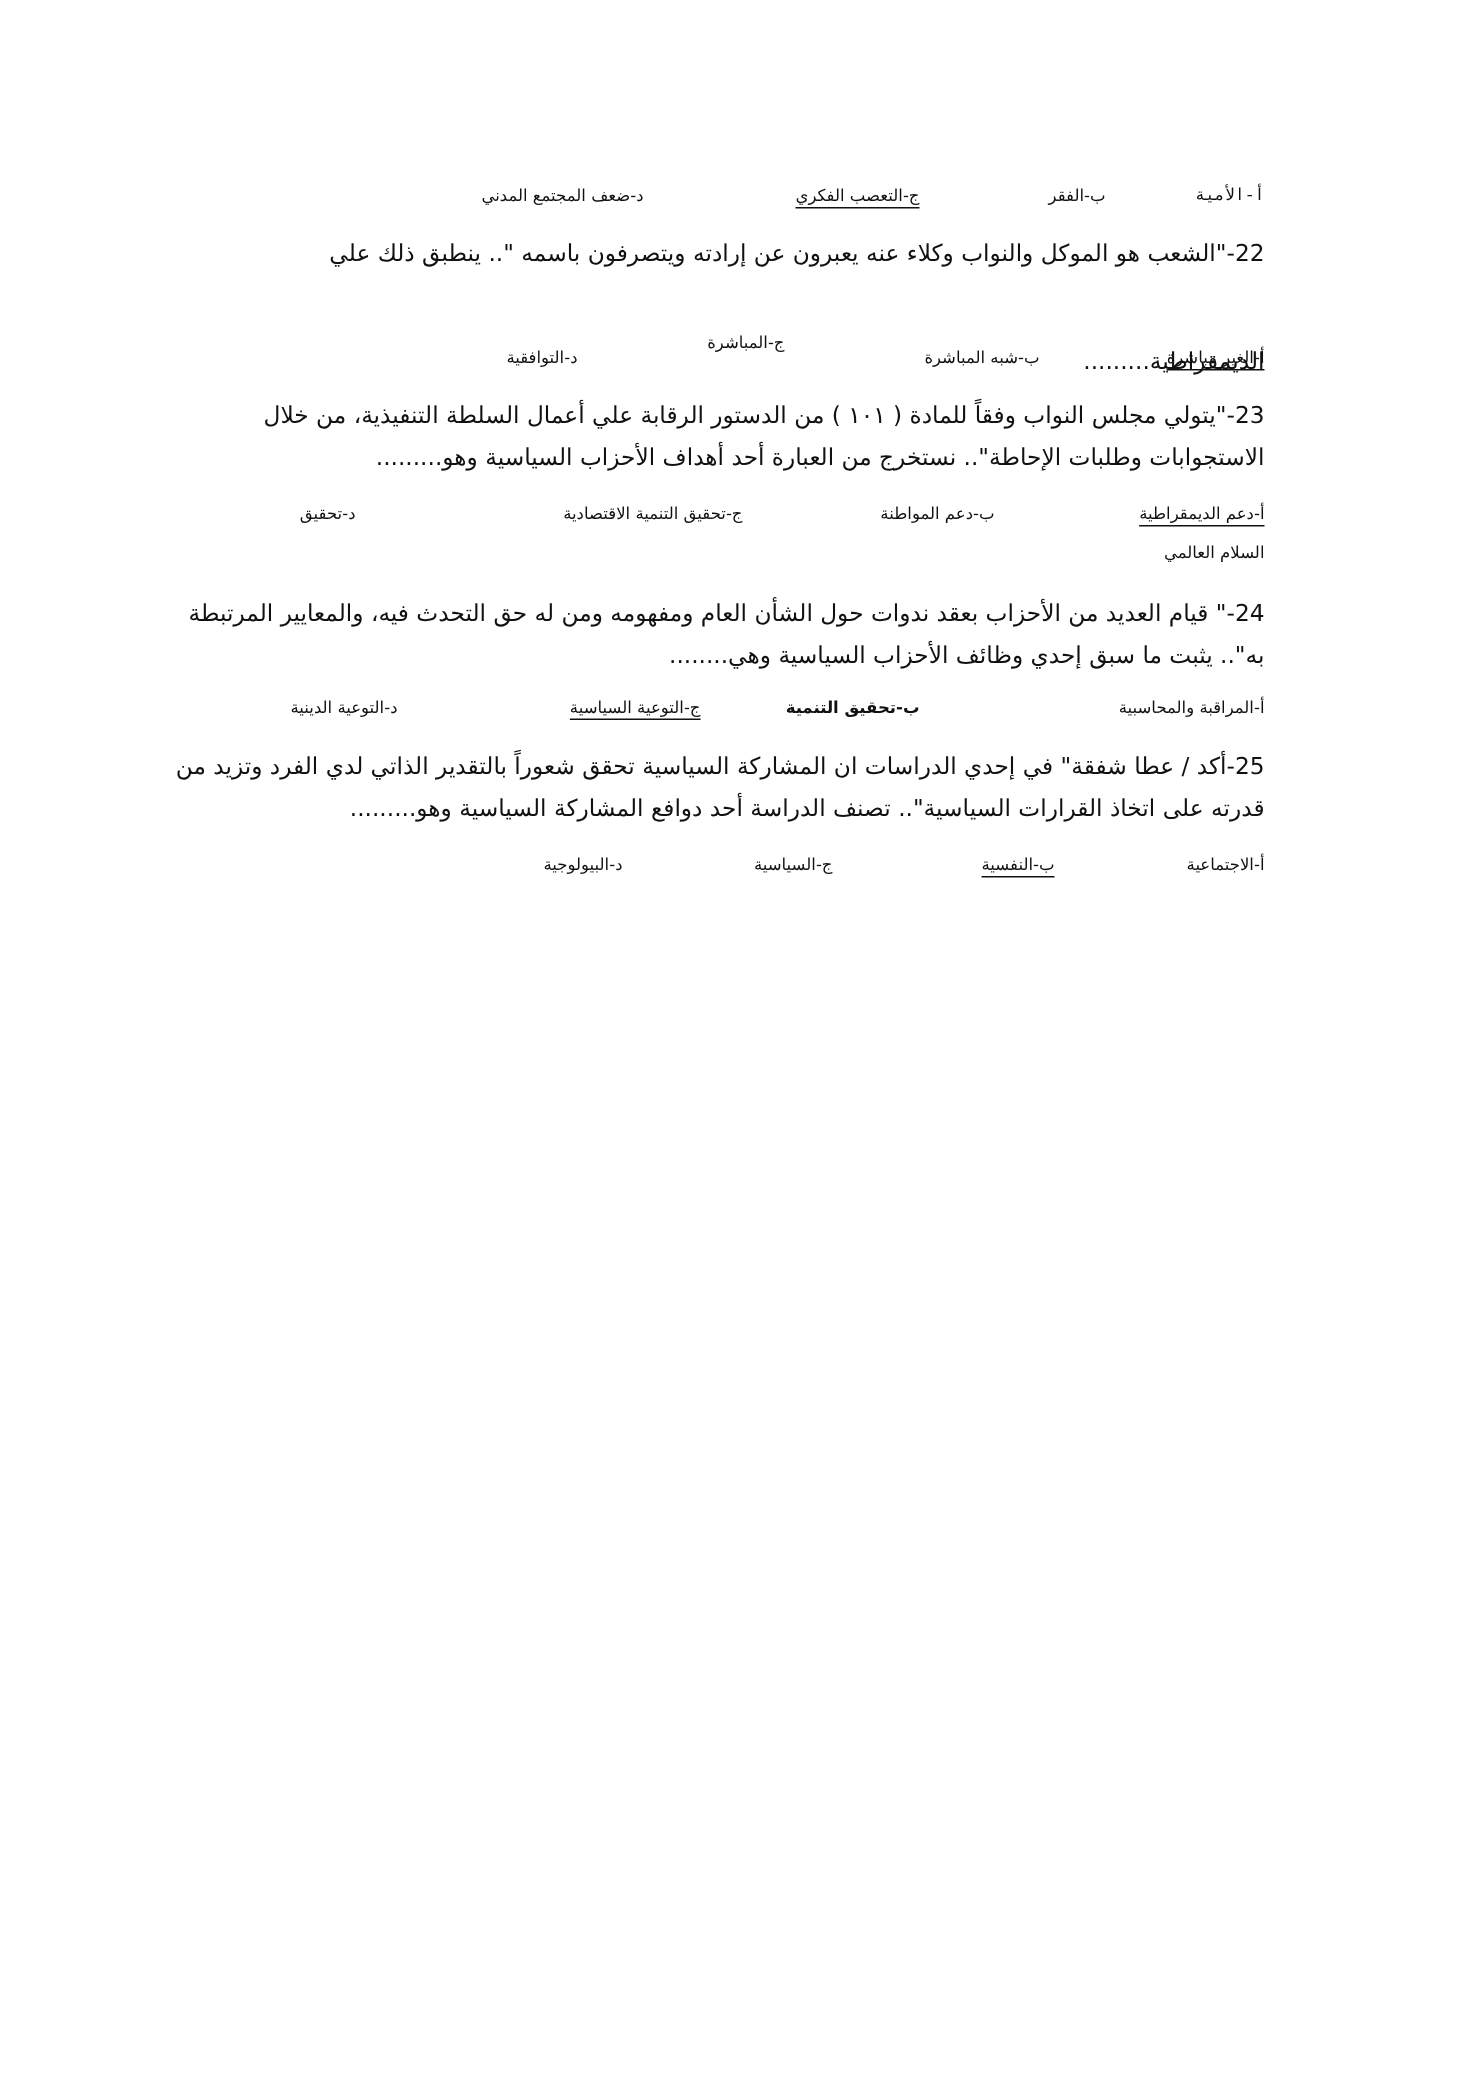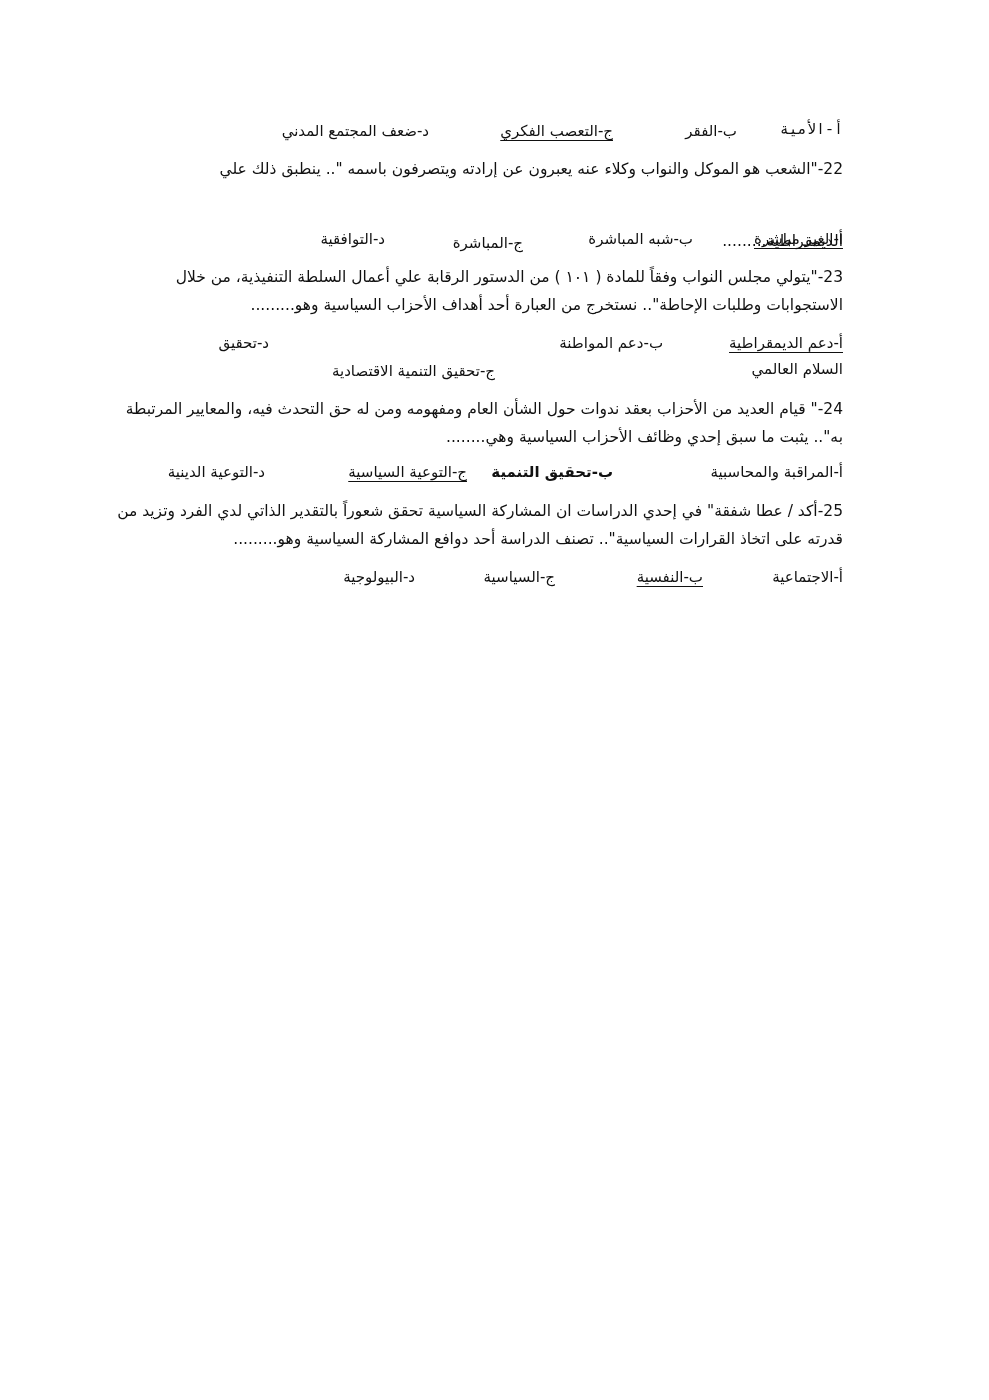--- a/index.html
+++ b/index.html
@@ -27,21 +27,21 @@
       position: absolute;
       right: 146px;
       font-size: 15.5px;
       line-height: 26px;
       white-space: nowrap;
       direction: rtl;
       unicode-bidi: plaintext;
     }
     .opt {
       position: absolute;
-      font-size: 15px;
+      font-size: 11px;
       line-height: 26px;
       white-space: nowrap;
       direction: rtl;
     }
     .opt.correct {
       text-decoration: underline;
       text-underline-offset: 4px;
       text-decoration-thickness: 1px;
     }
   </style>
@@ -55,31 +55,31 @@
     <span class="opt" style="right:252px; top:118px;">ب-الفقر</span>
     <span class="opt correct" style="right:376px; top:118px;margin-left:19px;">ج-التعصب الفكري</span>
     <span class="opt" style="right:560px; top:118px;">د-ضعف المجتمع المدني</span>
   </div>
 
   <div>
     <div class="line" style="top:156px;">22-"الشعب هو الموكل والنواب وكلاء عنه يعبرون عن إرادته ويتصرفون باسمه ".. ينطبق ذلك علي</div>
     <div class="line" style="top:184px;margin-top:44px;">الديمقراطية.........</div>
     <span class="opt correct" style="right:146px; top:226px;">أ-الغير مباشرة</span>
     <span class="opt" style="right:296px; top:226px;">ب-شبه المباشرة</span>
-    <span class="opt" style="right:466px; top:230px;">ج-المباشرة</span>
+    <span class="opt" style="right:466px; top:216px;">ج-المباشرة</span>
     <span class="opt" style="right:604px; top:226px;margin-left:41px;">د-التوافقية</span>
   </div>
 
   <div>
     <div class="line" style="top:264px;">23-"يتولي مجلس النواب وفقاً للمادة ( ١٠١ ) من الدستور الرقابة علي أعمال السلطة التنفيذية، من خلال</div>
     <div class="line" style="top:292px;">الاستجوابات وطلبات الإحاطة".. نستخرج من العبارة أحد أهداف الأحزاب السياسية وهو.........</div>
     <span class="opt correct" style="right:146px; top:330px;">أ-دعم الديمقراطية</span>
     <span class="opt" style="right:326px; top:330px;">ب-دعم المواطنة</span>
-    <span class="opt" style="right:494px; top:330px;margin-top:28px;">ج-تحقيق التنمية الاقتصادية</span>
-    <span class="opt" style="right:720px; top:330px;text-align:center;">د-تحقيق</span>
+    <span class="opt" style="right:494px; top:330px;">ج-تحقيق التنمية الاقتصادية</span>
+    <span class="opt" style="right:752px; top:330px;text-align:center;">د-تحقيق</span>
     <span class="opt" style="right:146px; top:356px;">السلام العالمي</span>
   </div>
 
   <div>
     <div class="line" style="top:396px;">24-" قيام العديد من الأحزاب بعقد ندوات حول الشأن العام ومفهومه ومن له حق التحدث فيه، والمعايير المرتبطة</div>
     <div class="line" style="top:424px;">به".. يثبت ما سبق إحدي وظائف الأحزاب السياسية وهي........</div>
     <span class="opt" style="right:146px; top:459px;">أ-المراقبة والمحاسبية</span>
     <span class="opt" style="right:376px; top:459px;font-weight:bold;">ب-تحقيق التنمية</span>
     <span class="opt correct" style="right:522px; top:459px;margin-left:32px;">ج-التوعية السياسية</span>
     <span class="opt" style="right:724px; top:459px;">د-التوعية الدينية</span>

